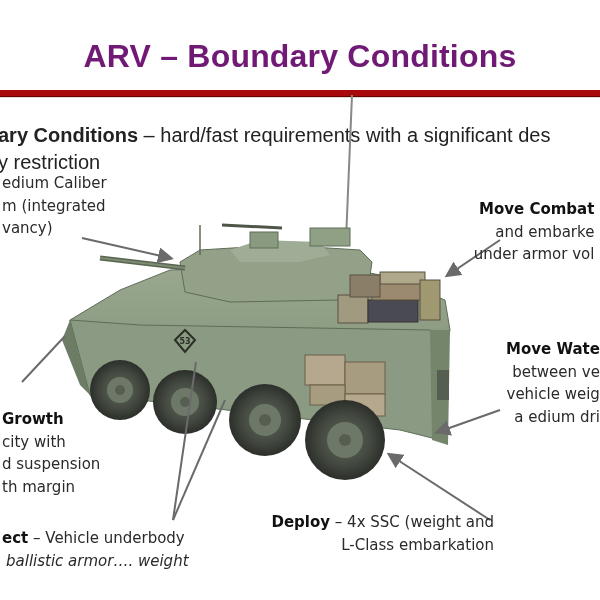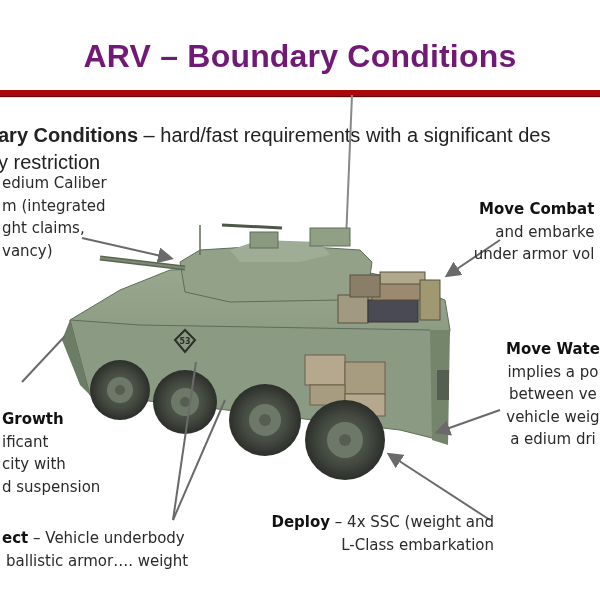--- a/index.html
+++ b/index.html
@@ -3,21 +3,21 @@
 <meta charset="utf-8">
 <style>
   html, body { margin:0; padding:0; }
   body { width:600px; height:600px; background:#ffffff; position:relative; overflow:hidden; font-family:"Liberation Sans", sans-serif; color:#1a1a1a; }
   .title { position:absolute; left:0; top:38px; width:600px; text-align:center; font-size:32px; font-weight:bold; color:#701a75; letter-spacing:0.2px; }
   .rule { position:absolute; left:0; top:90px; width:600px; height:6px; background:#a8090d; box-shadow:0 1px 1px #600; }
   .intro { position:absolute; left:-2px; top:122px; font-size:20px; line-height:27px; white-space:nowrap; color:#222; }
   .intro b { font-weight:bold; }
   .callout { position:absolute; font-family:"DejaVu Sans", sans-serif; font-size:15px; line-height:22.5px; color:#2a2a2a; white-space:nowrap; }
   .callout b { font-weight:bold; color:#111; }
-  .right { text-align:center; }
+  .right { text-align:right; }
   svg.scene { position:absolute; left:0; top:0; }
 </style>
 </head>
 <body>
 
 <div class="title">ARV – Boundary Conditions</div>
 <div class="rule"></div>
 
 <div class="intro">
   <div><b>ary Conditions</b><span> – hard/fast requirements with a significant des</span></div>
@@ -105,46 +105,44 @@
   <line x1="500" y1="410" x2="438" y2="432" stroke="#6a6a6a" stroke-width="2" marker-end="url(#ah)"></line>
   <line x1="22" y1="382" x2="65" y2="336" stroke="#6a6a6a" stroke-width="2"></line>
   <line x1="173" y1="520" x2="196" y2="362" stroke="#6a6a6a" stroke-width="2"></line>
   <line x1="173" y1="520" x2="225" y2="400" stroke="#6a6a6a" stroke-width="2"></line>
   <line x1="490" y1="520" x2="390" y2="455" stroke="#6a6a6a" stroke-width="2" marker-end="url(#ah)"></line>
 </svg>
 
 <div class="callout" style="left:2px; top:172px;">
   <div>edium Caliber</div>
   <div>m (integrated</div>
-  <div>ght claims,</div>
   <div>vancy)</div>
 </div>
 
 <div class="callout" style="left:479px; top:166px; text-align:right;margin-top:32px;">
   <div style="text-align:left;"><b>Move Combat</b></div>
   <div style="padding-left:16px;">and embarke</div>
   <div style="margin-left:-8px;">under armor vol</div>
 </div>
 
 <div class="callout right" style="left:506px; top:338px;">
   <div><b>Move Wate</b></div>
-  <div>implies a po</div>
   <div>between ve</div>
   <div>vehicle weig</div>
   <div>a edium dri</div>
 </div>
 
 <div class="callout" style="left:2px; top:381px;margin-top:27px;">
   <div><b>Growth</b></div>
-  <div>ificant</div>
   <div>city with</div>
   <div>d suspension</div>
+  <div>th margin</div>
 </div>
 
 <div class="callout" style="left:2px; top:527px;">
   <div><b>ect</b><span> – Vehicle underbody</span></div>
-  <div style="padding-left:4px;">ballistic armor…. weight</div>
+  <div style="padding-left:4px;font-style:italic;">ballistic armor…. weight</div>
 </div>
 
 <div class="callout" style="left:266px; top:511px; text-align:right; width:228px;">
   <div><b>Deploy</b><span> – 4x SSC (weight and</span></div>
   <div>L-Class embarkation</div>
 </div>
 
 </body></html>

